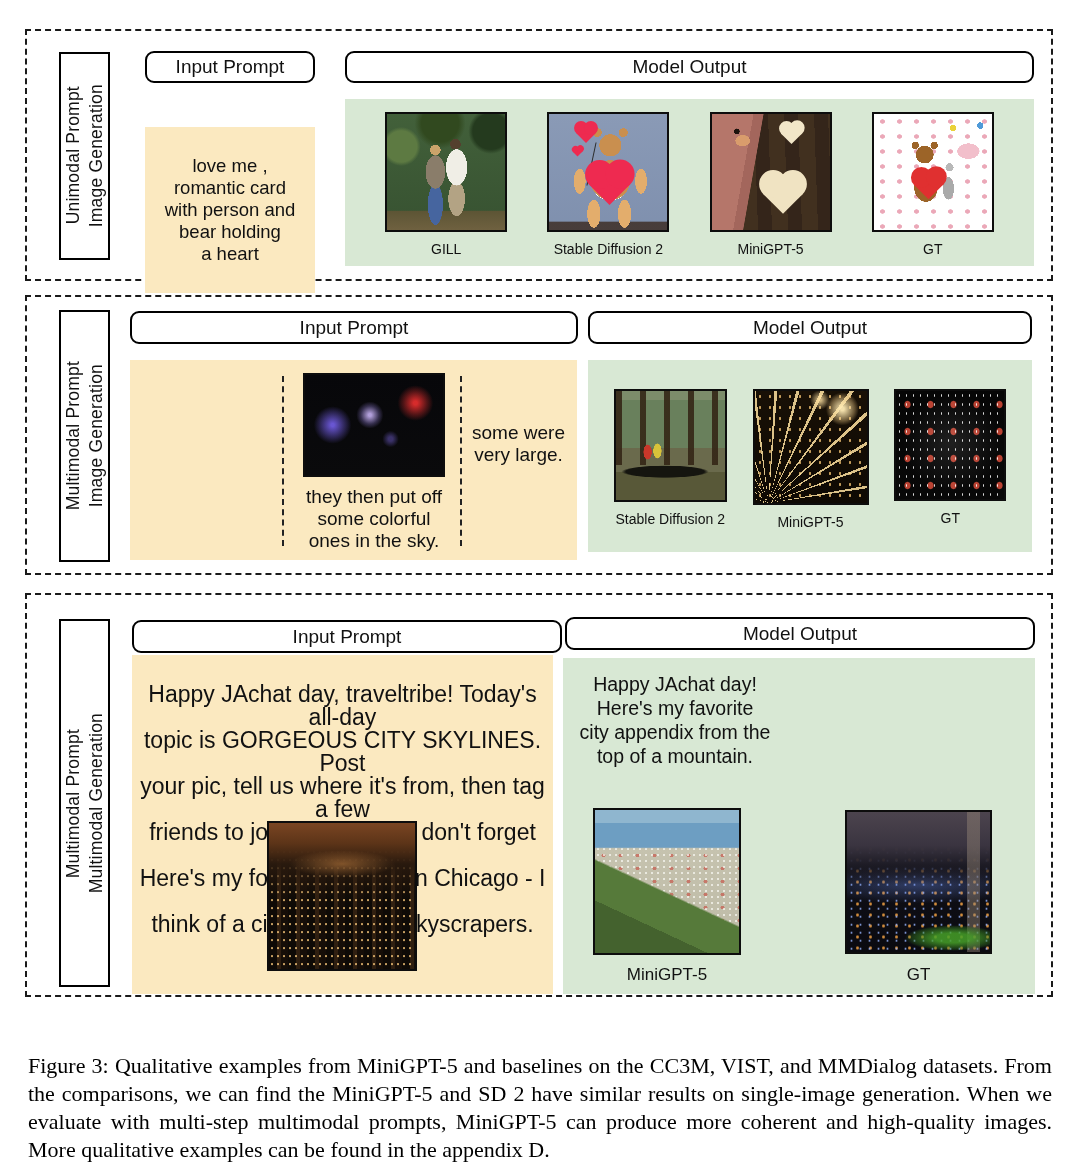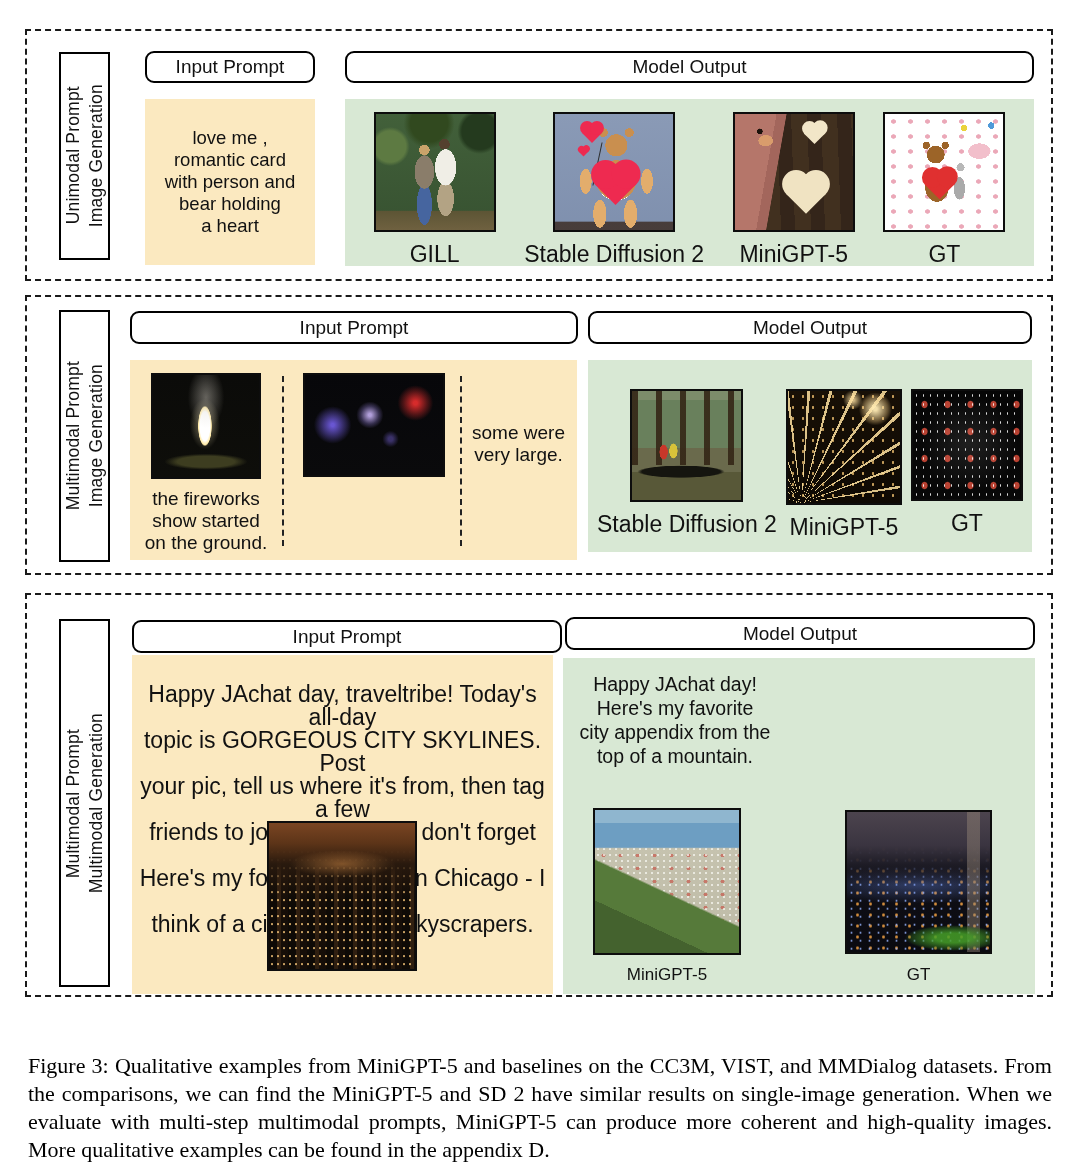--- a/index.html
+++ b/index.html
@@ -8,27 +8,27 @@
   .panel{position:absolute;border:2px dashed #1a1a1a;background:#fff;box-sizing:border-box;}
   .rowlabel{position:absolute;border:2px solid #000;background:#fff;box-sizing:border-box;
             display:flex;align-items:center;justify-content:center;}
   .vtext{writing-mode:vertical-rl;transform:rotate(180deg);text-align:center;
          font-size:17.5px;line-height:23px;letter-spacing:.2px;}
   .vtext span{display:block;}
   .hdr{position:absolute;border:2px solid #000;border-radius:9px;background:#fff;box-sizing:border-box;
        display:flex;align-items:center;justify-content:center;font-size:19px;}
   .promptbox{position:absolute;background:#FBE9C0;box-sizing:border-box;}
   .outputbox{position:absolute;background:#D8E8D4;box-sizing:border-box;}
-  .center-text{display:flex;align-items:center;justify-content:center;text-align:center;}
+  .center-text{display:flex;align-items:center;justify-content:center;text-align:center;margin-top:28px;}
   .pre{white-space:pre-line;}
   .cellrow{display:flex;justify-content:space-evenly;align-items:flex-start;height:100%;box-sizing:border-box;}
   .cell{display:flex;flex-direction:column;align-items:center;}
   .ph{position:relative;border:2px solid #0d0d0d;box-sizing:border-box;overflow:hidden;background:#888;}
   .ph.abs{position:absolute;}
-  .imglabel{margin-top:9px;font-size:23px;text-align:center;}
+  .imglabel{margin-top:9px;font-size:14px;text-align:center;}
   .lbl{position:absolute;font-size:17px;text-align:center;}
   .bold{font-weight:normal;}
   .vdash{position:absolute;width:0;border-left:2px dashed #222;}
   .seg{position:absolute;display:flex;flex-direction:column;align-items:center;box-sizing:border-box;}
   .segcap{margin-top:9px;font-size:19px;line-height:22px;text-align:center;}
   .heart{position:absolute;transform:rotate(-45deg);}
   .heart::before,.heart::after{content:"";position:absolute;width:100%;height:100%;border-radius:50%;background:inherit;}
   .heart::before{top:-50%;left:0;}
   .heart::after{left:50%;top:0;}
   .string{position:absolute;width:0;border-left:1.5px solid #2a2a2a;}
@@ -203,29 +203,26 @@
         <span>Image Generation</span>
       </div>
     </div>
     <div class="hdr" style="left:103px;top:14px;width:448px;height:33px">
       <span>Input Prompt</span>
     </div>
     <div class="hdr" style="left:561px;top:14px;width:444px;height:33px">
       <span>Model Output</span>
     </div>
     <div class="promptbox" style="left:103px;top:63px;width:447px;height:200px">
-      <div class="seg" style="left:0;top:13px;width:152px">
-        <div class="ph img-fwground" style="width:110px;height:106px"></div>
-        <div class="segcap pre">the fireworks
-show started
-on the ground.</div>
-      </div>
       <div class="vdash" style="left:152px;top:16px;height:170px"></div>
       <div class="seg" style="left:158px;top:13px;width:172px">
         <div class="ph img-fwsky" style="width:142px;height:104px"></div>
+        <div class="segcap pre">they then put off
+some colorful
+ones in the sky.</div>
       </div>
       <div class="vdash" style="left:330px;top:16px;height:170px"></div>
       <div class="seg" style="left:330px;top:0;width:117px;height:100%;justify-content:center;padding-bottom:32px">
         <div class="segcap pre" style="margin-top:0">some were
 very large.</div>
       </div>
     </div>
     <div class="outputbox" style="left:561px;top:63px;width:444px;height:192px">
       <div class="cellrow" style="padding-top:29px">
         <div class="cell">

